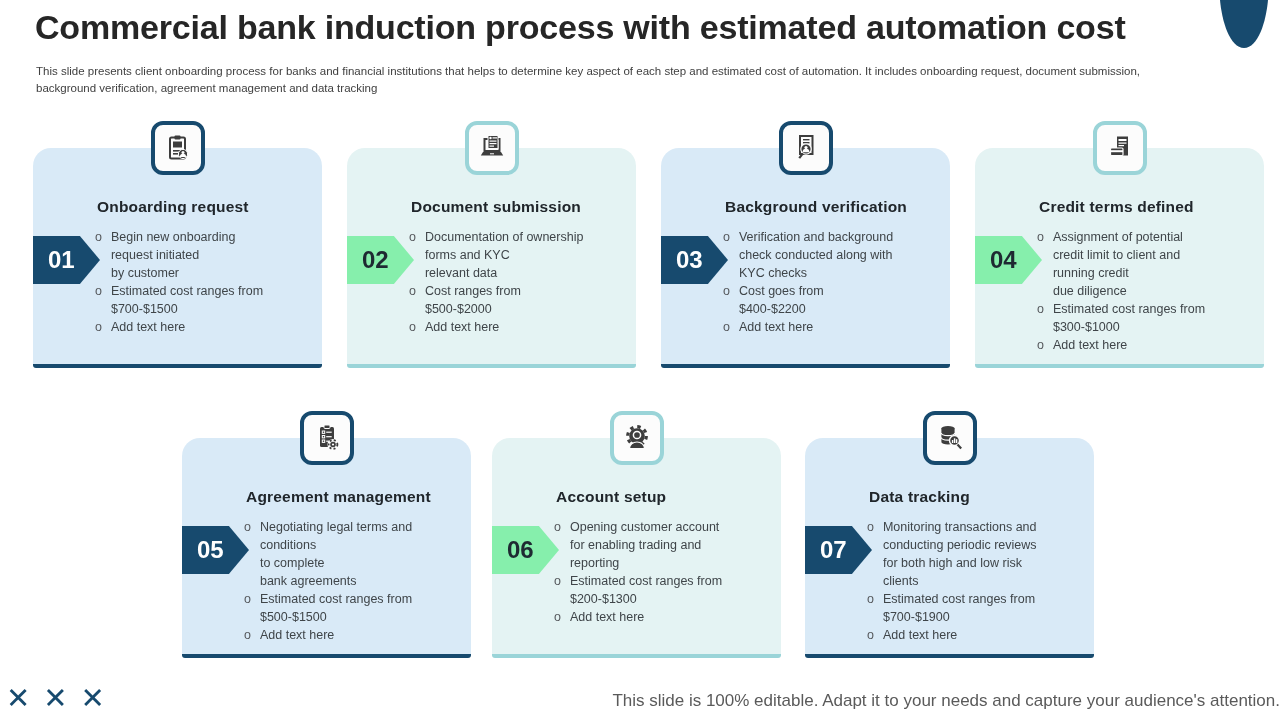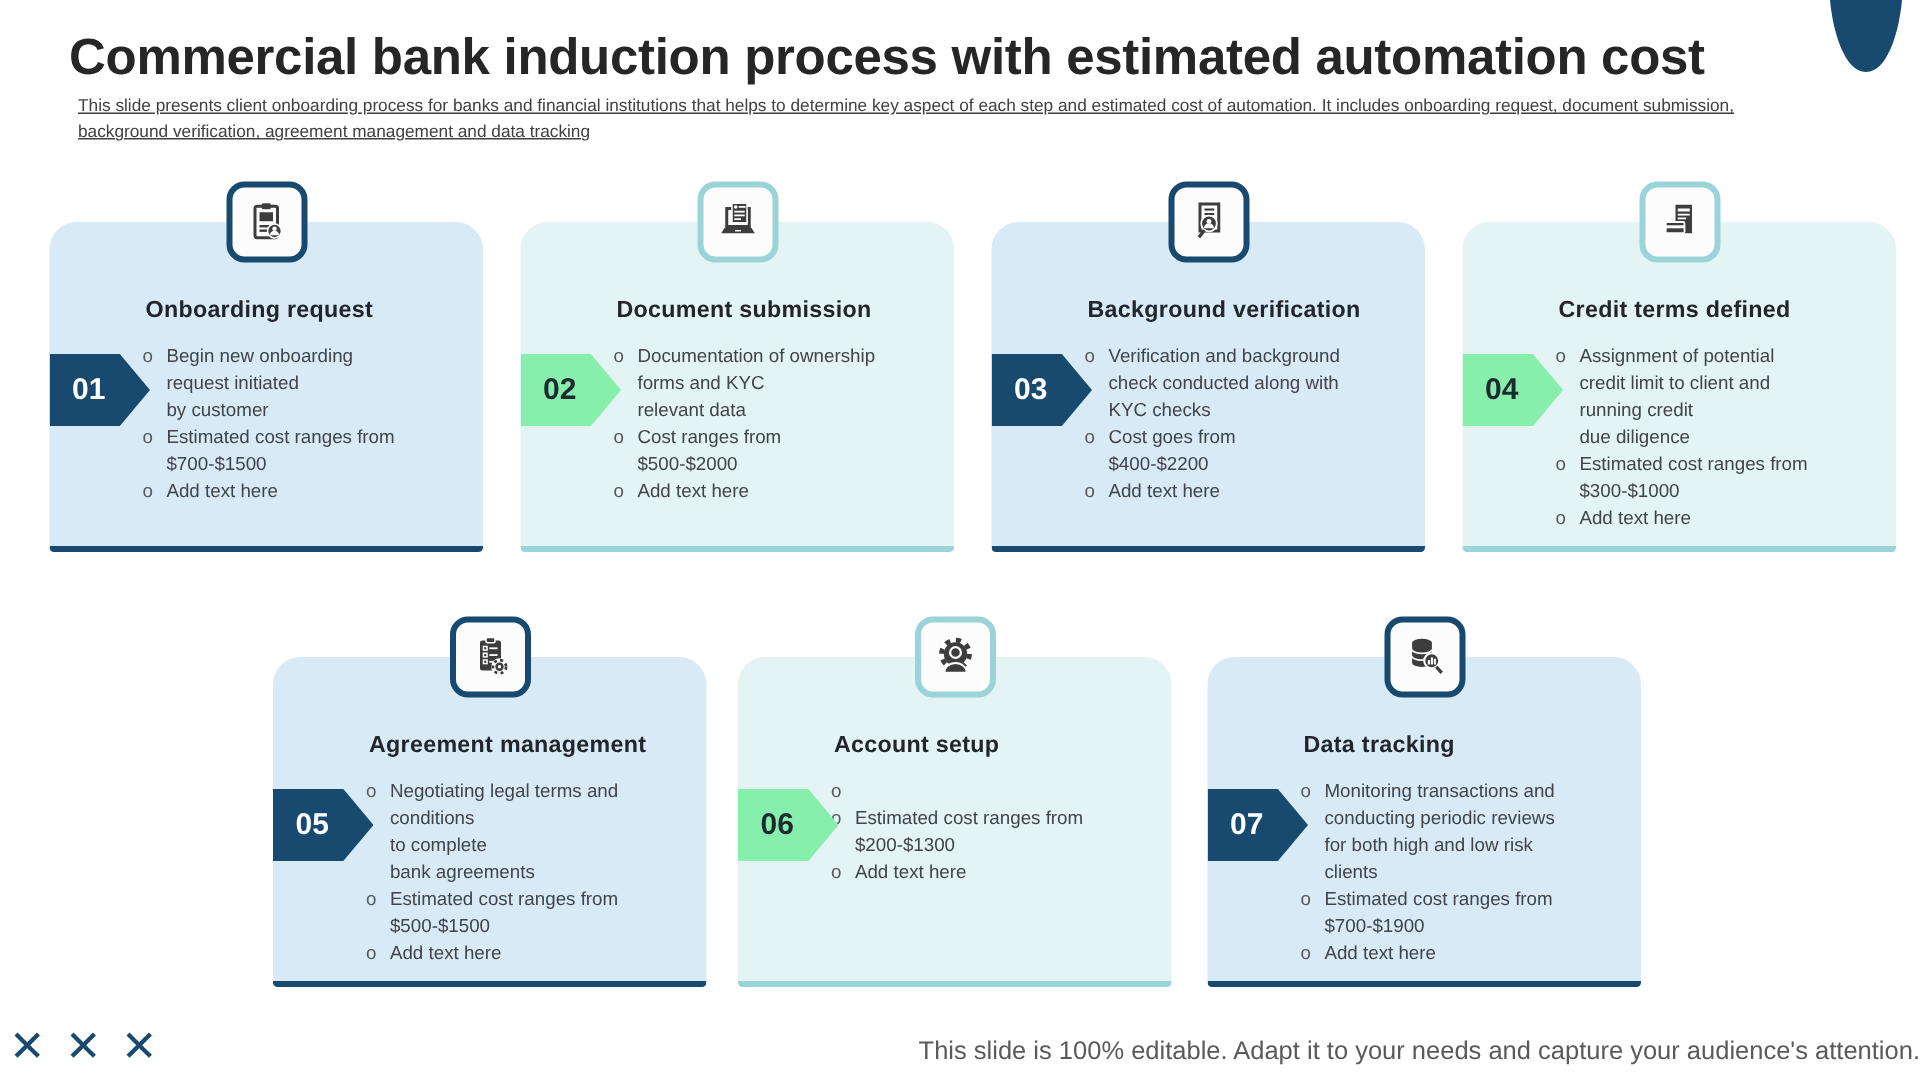--- a/index.html
+++ b/index.html
@@ -1,39 +1,39 @@
 <!DOCTYPE html>
 <html><head>
 <meta charset="utf-8">
 <style>
   html,body{margin:0;padding:0;background:#e9e9e9;}
   .slide{position:relative;width:1280px;height:720px;background:#ffffff;overflow:hidden;
          font-family:"Liberation Sans","DejaVu Sans",sans-serif;}
 
   
-  .page-title{position:absolute;left:35px;top:8px;width:1190px;margin:11px;
+  .page-title{position:absolute;left:35px;top:8px;width:1190px;margin:0;
               font-size:34px;font-weight:800;color:#262626;letter-spacing:-0.2px;}
-  .page-subtitle{position:absolute;left:52px;top:63px;width:1180px;margin:0;
-                 font-size:11.5px;line-height:1.5;color:#404040;white-space:pre-line;text-decoration:underline;}
+  .page-subtitle{position:absolute;left:36px;top:63px;width:1180px;margin:0;
+                 font-size:11.5px;line-height:1.5;color:#404040;white-space:pre-line;}
   .corner-blob{position:absolute;top:0;right:12px;}
 
   
   .card{position:absolute;width:289px;height:216px;border-radius:18px 18px 3px 3px;box-sizing:content-box;}
   .theme-navy{background:#D9EAF7;border-bottom:4px solid #174A6E;}
   .theme-teal{background:#E4F3F3;border-bottom:4px solid #9AD4D8;}
 
   .icon-box{position:absolute;top:-27px;left:50%;transform:translateX(-50%);
             width:46px;height:46px;background:#FCFCFC;border:4px solid #174A6E;border-radius:12px;
             display:flex;align-items:center;justify-content:center;}
   .theme-teal .icon-box{border-color:#9AD4D8;}
 
   .step-arrow{position:absolute;left:0;top:88px;width:67px;height:48px;
               clip-path:polygon(0 0,70% 0,100% 50%,70% 100%,0 100%);
               display:flex;align-items:center;box-sizing:border-box;padding-left:15px;
-              font-size:20px;font-weight:bold;}
+              font-size:24px;font-weight:bold;}
   .theme-navy .step-arrow{background:#174A6E;color:#ffffff;}
   .theme-teal .step-arrow{background:#86efac;color:#1E2A32;}
 
   .card-title{margin:2px;padding:48px 8px 0 62px;font-size:15.5px;font-weight:800;
               color:#20262B;letter-spacing:.2px;}
   .bullets{margin:12px 0 0;padding:0 8px 0 62px;list-style:none;}
   .bullets li{display:flex;gap:9px;font-size:12.5px;color:#3F4549;line-height:18px;}
   .bullet-marker{flex:0 0 auto;color:#55585C;}
   .bullet-text{white-space:pre-line;}
 
@@ -250,20 +250,23 @@
         <path d="M7.5 25.5 a7.5 6.5 0 0 1 15 0 Z" fill="#3d3d3d" stroke="#fcfcfc" stroke-width="1.2"></path>
       </svg>
     </div>
     <div class="step-arrow">
         <span>06</span>
       </div>
     <h2 class="card-title">Account setup</h2>
     <ul class="bullets">
       <li>
           <span class="bullet-marker">o</span>
+          <span class="bullet-text">Opening customer account
+for enabling trading and
+reporting</span>
         </li>
       <li>
           <span class="bullet-marker">o</span>
           <span class="bullet-text">Estimated cost ranges from
 $200-$1300</span>
         </li>
       <li>
           <span class="bullet-marker">o</span>
           <span class="bullet-text">Add text here</span>
         </li>

